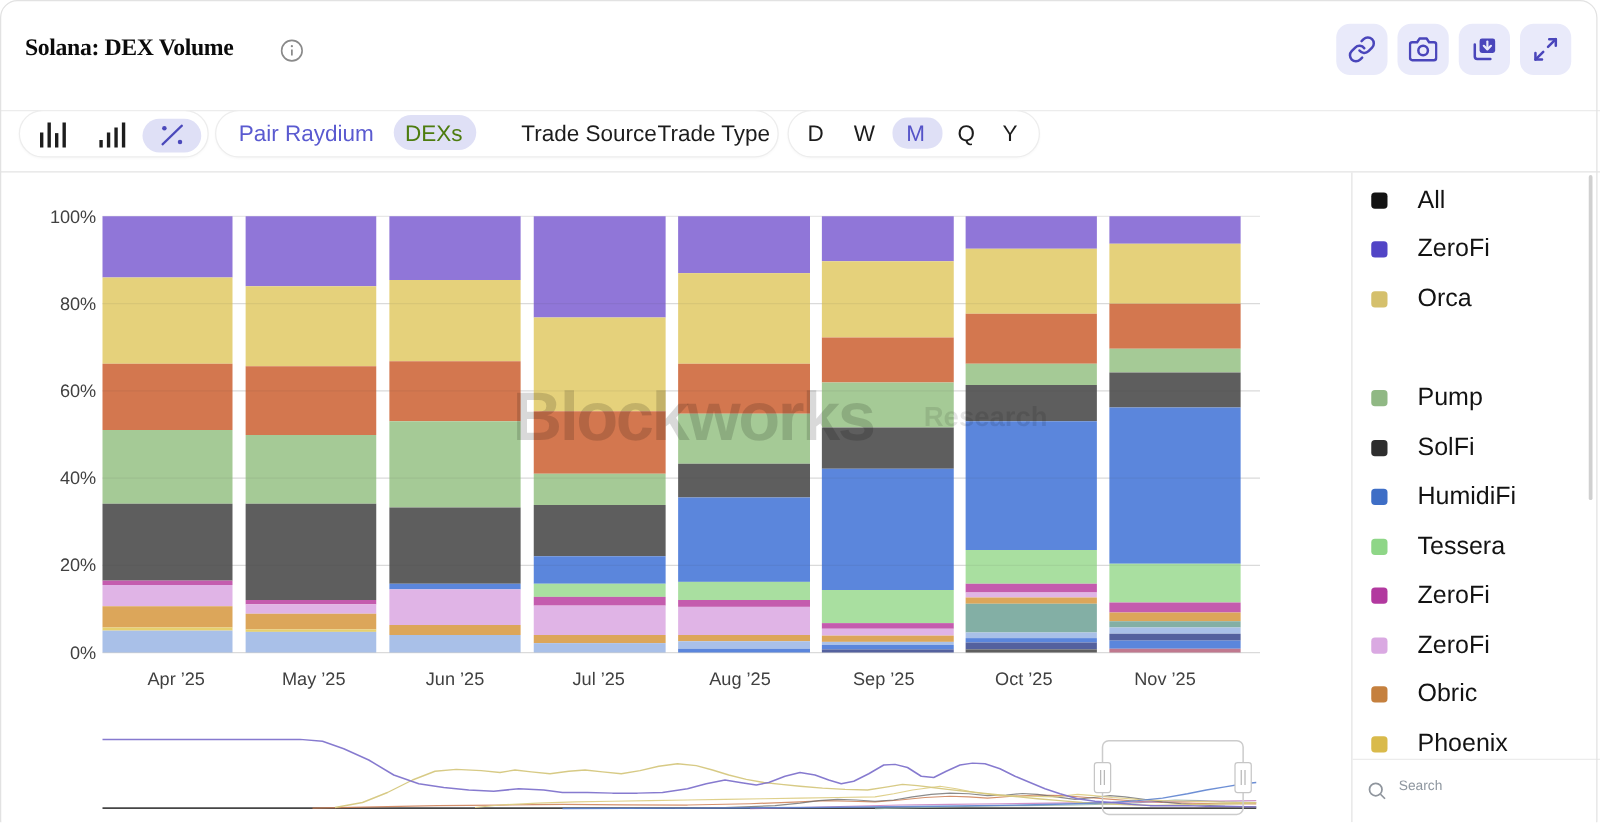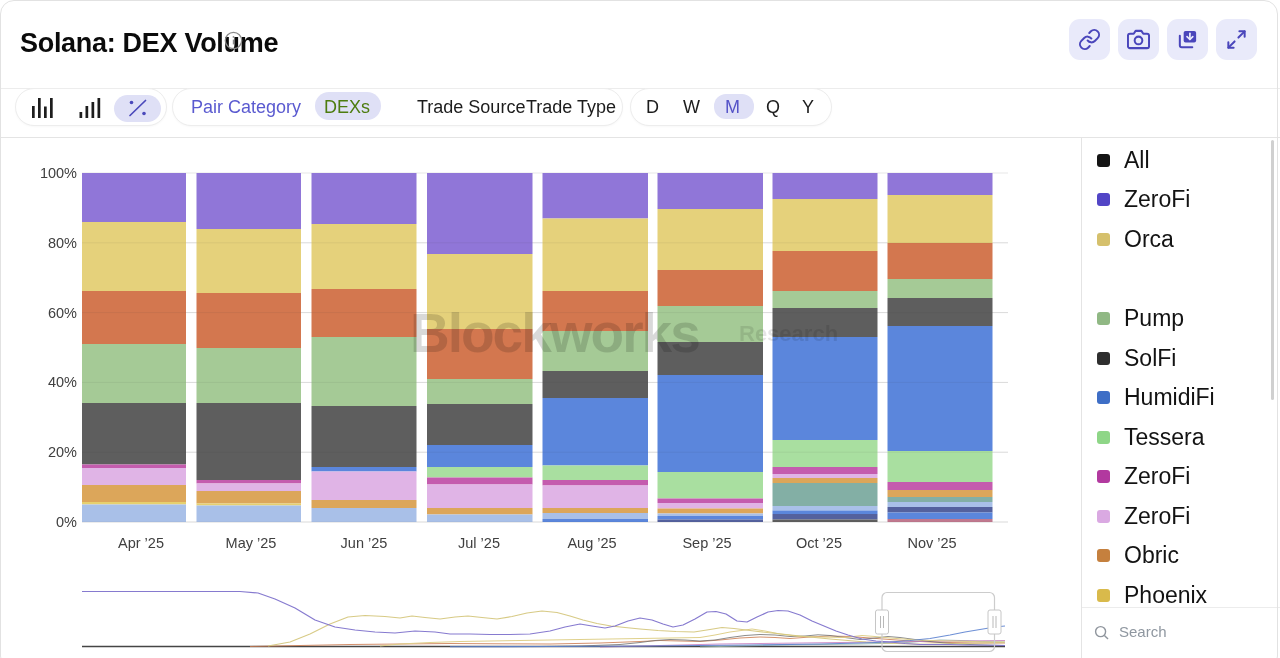--- a/index.html
+++ b/index.html
@@ -1,33 +1,33 @@
 <!DOCTYPE html>
 <html><head><meta charset="utf-8">
 <style>
 html,body{margin:0;padding:0;background:#fff;font-family:"Liberation Sans",sans-serif;}
 #card{position:relative;width:1280px;height:658px;background:#fff;overflow:hidden;}
 .abs{position:absolute;}
 #border{position:absolute;left:0;top:0;width:1278px;height:670px;border:1.5px solid #e2e2e2;border-radius:14px;box-sizing:border-box;z-index:50;pointer-events:none;}
 #hline1{position:absolute;left:0;top:88px;width:1280px;height:1px;background:#ececec;}
 #hline2{position:absolute;left:0;top:137px;width:1280px;height:1px;background:#e4e4e4;}
 #vline{position:absolute;left:1081px;top:138px;width:1px;height:520px;background:#e4e4e4;}
-#title{position:absolute;left:20px;top:28px;font-size:27px;font-weight:700;color:#0b0b0b;letter-spacing:-0.3px;}
+#title{position:absolute;left:20px;top:28px;font-size:19px;font-weight:700;color:#0b0b0b;letter-spacing:-0.3px;font-family:Liberation Serif, serif;}
 .btn{position:absolute;top:19px;width:41px;height:41px;background:#e9eafa;border-radius:11px;}
 .btn svg{position:absolute;left:9px;top:9px;}
 
 .pill{position:absolute;top:88px;height:38px;background:#fff;border:1px solid #ededed;border-radius:20px;box-sizing:border-box;box-shadow:0 1px 2px rgba(0,0,0,0.03);}
 .hl{position:absolute;background:#dfe0f6;border-radius:14px;}
 .tbt{position:absolute;font-size:18px;color:#1c1c1c;white-space:nowrap;}
 
 .lrow{position:absolute;left:1097px;height:40px;display:flex;align-items:center;}
 .sw{width:13px;height:13px;border-radius:3px;display:inline-block;}
-.lt{font-size:23px;color:#131313;margin-left:14px;}
+.lt{font-size:20px;color:#131313;margin-left:24px;}
 #sline{position:absolute;left:1082px;top:607px;width:198px;height:1px;background:#ececec;}
-#search{position:absolute;left:1119px;top:623px;font-size:15px;color:#8f97a0;}
+#search{position:absolute;left:1119px;top:623px;font-size:11px;color:#8f97a0;}
 #sbar{position:absolute;left:1271px;top:140px;width:2.5px;height:260px;background:#d0d0d0;border-radius:2px;}
 </style></head>
 <body>
 <div id="card">
 <svg class="abs" style="left:0;top:0" width="1080" height="658" viewBox="0 0 1080 658">
 <line x1="82" y1="173" x2="1008" y2="173" stroke="#e7e7e7" stroke-width="1"></line>
 <line x1="82" y1="242.8" x2="1008" y2="242.8" stroke="#e7e7e7" stroke-width="1"></line>
 <line x1="82" y1="312.6" x2="1008" y2="312.6" stroke="#e7e7e7" stroke-width="1"></line>
 <line x1="82" y1="382.4" x2="1008" y2="382.4" stroke="#e7e7e7" stroke-width="1"></line>
 <line x1="82" y1="452.2" x2="1008" y2="452.2" stroke="#e7e7e7" stroke-width="1"></line>
@@ -227,21 +227,21 @@
 <rect x="99" y="7" width="47" height="27" rx="13.5" fill="#dfe0f6"></rect>
 <g stroke="#4b49bb" stroke-width="1.7" stroke-linecap="round">
         <line x1="115" y1="27.5" x2="130.5" y2="12.5"></line>
       </g>
 <circle cx="116.5" cy="14.5" r="1.8" fill="#4b49bb"></circle>
       <circle cx="129" cy="25.5" r="1.8" fill="#4b49bb"></circle>
 </svg>
 
 <div class="pill" style="left:172px;width:451px"></div>
 <div class="hl" style="left:315px;top:92px;width:66px;height:28px"></div>
-<div class="tbt" style="left:191px;top:97px;color:#5a5ad0">Pair Category</div>
+<div class="tbt" style="left:191px;top:97px;color:#5a5ad0">Pair Raydium</div>
 <div class="tbt" style="left:324px;top:97px;color:#4d7c0f">DEXs</div>
 <div class="tbt" style="left:417px;top:97px">Trade Source</div>
 <div class="tbt" style="left:526px;top:97px">Trade Type</div>
 
 <div class="pill" style="left:630px;width:202px"></div>
 <div class="hl" style="left:714px;top:94px;width:40px;height:25px;border-radius:12px"></div>
 <div class="tbt" style="left:646px;top:97px">D</div>
 <div class="tbt" style="left:683px;top:97px">W</div>
 <div class="tbt" style="left:725px;top:97px;color:#5553c8">M</div>
 <div class="tbt" style="left:766px;top:97px">Q</div>

